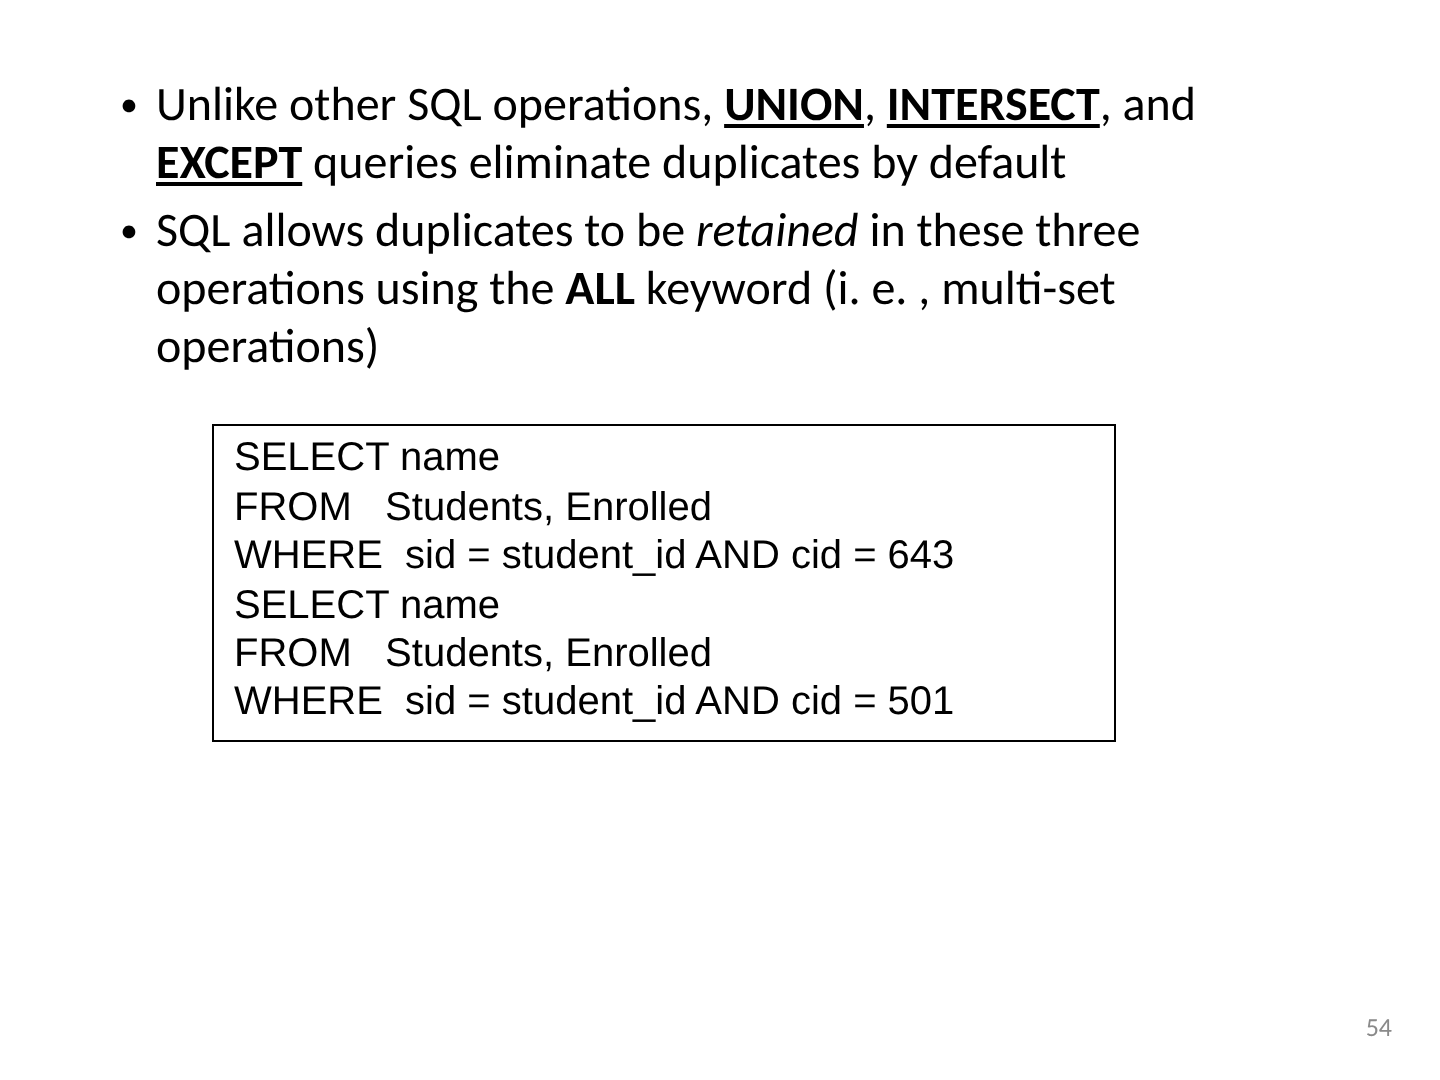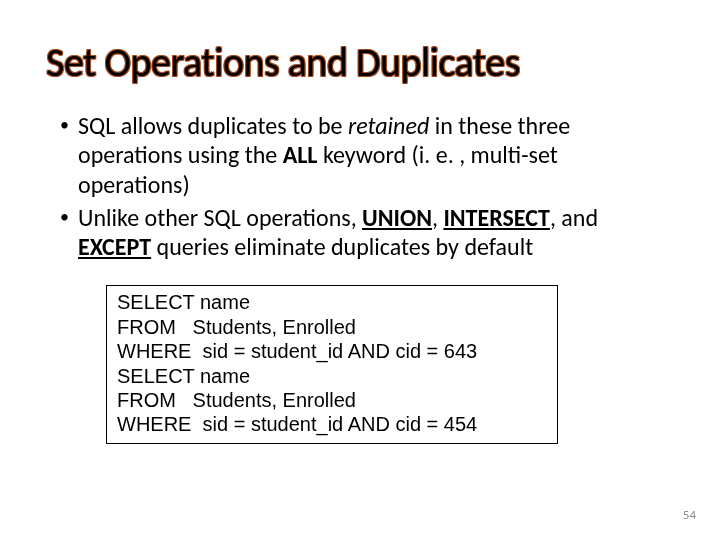--- a/index.html
+++ b/index.html
@@ -74,34 +74,33 @@
     font-size: 13px;
     color: #8a8a8a;
     margin-left: 38px;
   }
 </style>
 </head>
 <body>
 
 <div class="slide">
 
-  <h1 class="title">Set Operations and Duplicates</h1>
 
   <ul class="bullets">
     <li>
-      <span>SQL allows duplicates to be </span><span class="i">retained</span><span> in these three operations using the </span><span class="b">ALL</span><span> keyword (i. e. , multi-set operations)</span>
+      <span>Unlike other SQL operations, </span><span class="b u">UNION</span><span>, </span><span class="b u">INTERSECT</span><span>, and </span><span class="b u">EXCEPT</span><span> queries eliminate duplicates by default</span>
     </li>
     <li>
-      <span>Unlike other SQL operations, </span><span class="b u">UNION</span><span>, </span><span class="b u">INTERSECT</span><span>, and </span><span class="b u">EXCEPT</span><span> queries eliminate duplicates by default</span>
+      <span>SQL allows duplicates to be </span><span class="i">retained</span><span> in these three operations using the </span><span class="b">ALL</span><span> keyword (i. e. , multi-set operations)</span>
     </li>
   </ul>
 
   <div class="code-box">
     <div class="code-line">SELECT name</div>
     <div class="code-line">FROM   Students, Enrolled</div>
     <div class="code-line">WHERE  sid = student_id AND cid = 643</div>
     <div class="code-line">SELECT name</div>
     <div class="code-line">FROM   Students, Enrolled</div>
-    <div class="code-line">WHERE  sid = student_id AND cid = 454</div>
+    <div class="code-line">WHERE  sid = student_id AND cid = 501</div>
   </div>
 
   <div class="page-num">54</div>
 </div>
 
 </body></html>

